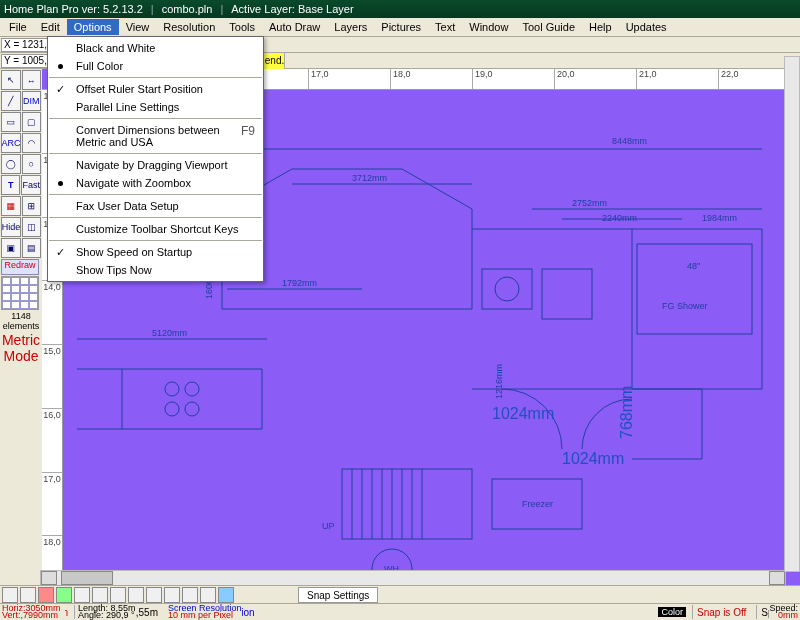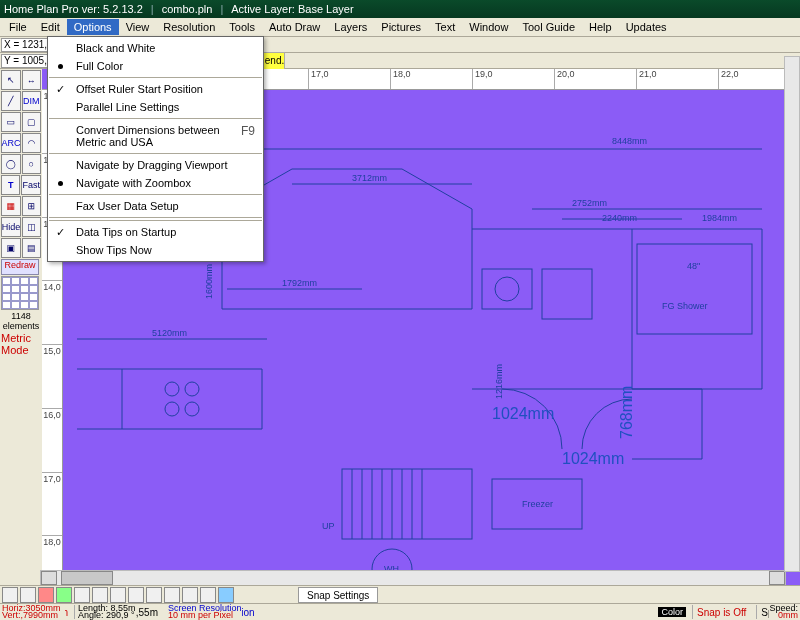--- a/index.html
+++ b/index.html
@@ -16,21 +16,21 @@
 .workspace{display:flex;height:530px;position:relative}
 .left-tools{width:40px;background:#ece9d8;display:flex;flex-direction:column;gap:1px;padding:1px}
 .tool-pair{display:flex;gap:1px}
 .tool-btn{width:18px;height:18px;border:1px solid #888;background:#f5f5f5;display:flex;align-items:center;justify-content:center;font-size:9px;color:#006}
 .tool-btn.red{color:#c00}
 .tool-btn.blue{color:#00c}
 .redraw-btn{width:36px;height:14px;background:#e0e0ff;border:1px solid #88a;font-size:9px;color:#c00;text-align:center}
 .grid-pick{width:36px;height:32px;background:#fff;border:1px solid #999;display:grid;grid-template-columns:repeat(4,1fr);grid-template-rows:repeat(4,1fr)}
 .grid-pick div{border:0.5px solid #99c}
 .elem-count{font-size:9px;text-align:center}
-.metric-label{font-size:11px;color:#c00;}
+.metric-label{font-size:14px;color:#c00;text-align:center}
 .canvas-wrap{flex:1;position:relative;background:#8b5cf6}
 .ruler-h{position:absolute;top:0;left:20px;right:0;height:20px;background:#fff;border-bottom:1px solid #999;display:flex;font-size:9px;color:#444}
 .ruler-h .tick{flex:1;border-left:1px solid #aaa;padding-left:2px;position:relative}
 .ruler-v{position:absolute;top:20px;left:0;bottom:0;width:20px;background:#fff;border-right:1px solid #999;display:flex;flex-direction:column;font-size:9px;color:#444}
 .ruler-v .tick{flex:1;border-top:1px solid #aaa;padding-top:1px;writing-mode:horizontal-tb;text-align:center}
 .canvas{position:absolute;top:20px;left:20px;right:0;bottom:0;overflow:hidden}
 .fp-line{stroke:#2040a0;stroke-width:1;fill:none}
 .fp-text{fill:#2040a0;font-size:9px;font-family:Arial}
 .fp-text-lg{fill:#2050c0;font-size:16px;font-family:Arial}
 .dropdown{position:absolute;top:36px;left:47px;width:215px;background:#fff;border:1px solid #666;box-shadow:2px 2px 4px rgba(0,0,0,0.3);z-index:100;padding:2px 0}
@@ -276,23 +276,26 @@
     </div>
     <div class="dmi">
       <span>Navigate with Zoombox</span>
       <span class="dot"></span>
     </div>
     <div class="dsep"></div>
     <div class="dmi">
       <span>Fax User Data Setup</span>
     </div>
     <div class="dsep"></div>
-    <div class="dsep"></div>
-    <div class="dmi">
-      <span>Data Tips on Startup</span>
+    <div class="dmi">
+      <span>Customize Toolbar Shortcut Keys</span>
+    </div>
+    <div class="dsep"></div>
+    <div class="dmi">
+      <span>Show Speed on Startup</span>
       <span class="check">✓</span>
     </div>
     <div class="dmi">
       <span>Show Tips Now</span>
     </div>
   </div>
 
 <div class="scrollbar-h">
   <div class="arr"></div>
   <div class="thumb"></div>

